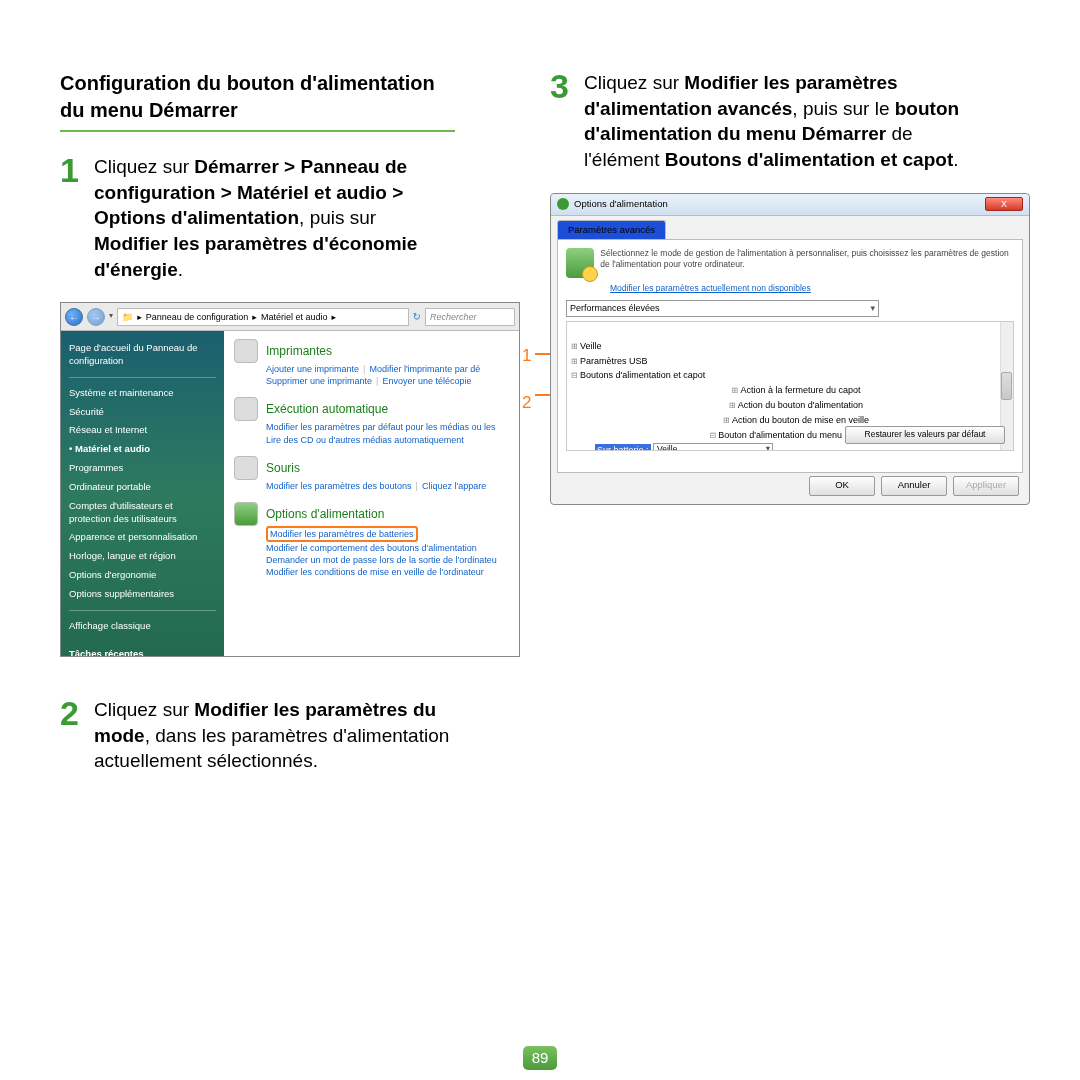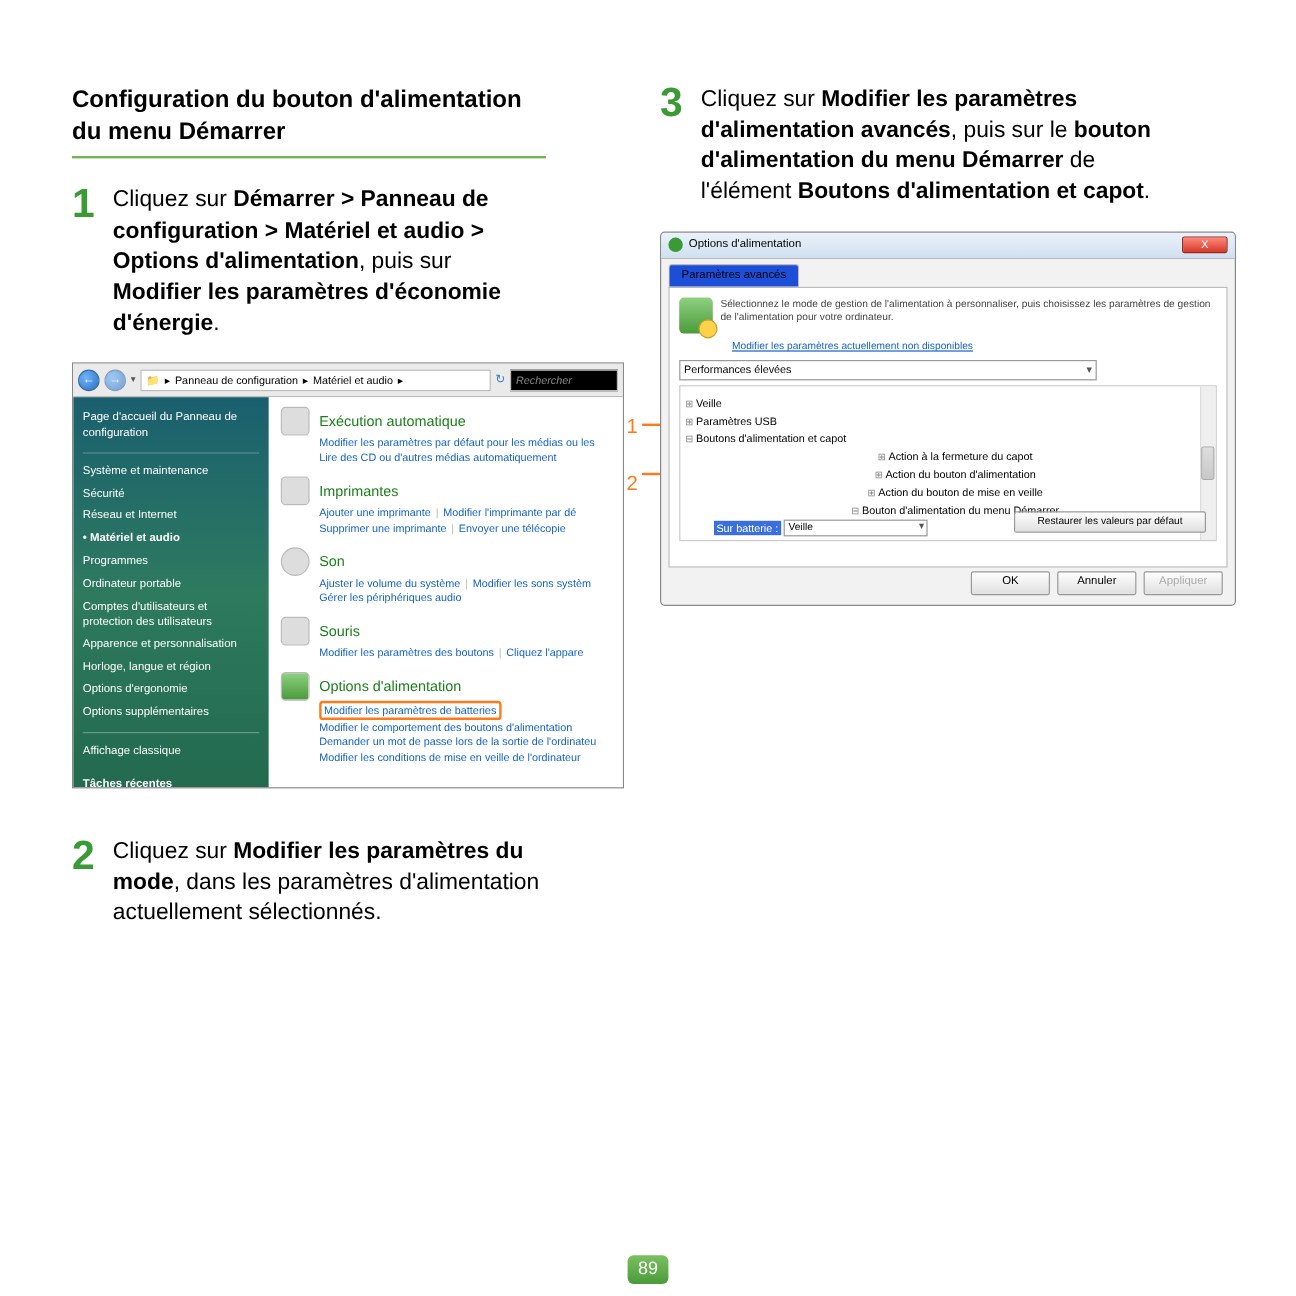--- a/index.html
+++ b/index.html
@@ -11,21 +11,21 @@
   .power-icon { display:inline-block; width:54px; height:20px; vertical-align:middle; background:linear-gradient(to bottom,#3a3a3a,#1a1a1a); border:1px solid #555; border-radius:3px; position:relative; }
   .power-icon::after { content:""; position:absolute; left:50%; top:50%; width:10px; height:10px; border:2px solid #aaa; border-radius:50%; transform:translate(-50%,-50%); }
   .step { position:relative; padding-left:34px; margin-bottom:20px; }
   .step-num { position:absolute; left:0; top:-6px; font-size:34px; font-weight:bold; color:#3a9b35; font-family:Arial; }
   .step-text { width:360px; }
   .step-text b { font-weight:bold; }
   .screenshot1 { border:1px solid #888; width:460px; height:355px; background:#fff; margin-top:10px; position:relative; overflow:hidden; }
   .addrbar { height:28px; background:#eaeaea; border-bottom:1px solid #bbb; display:flex; align-items:center; font-size:10px; padding:0 4px; gap:4px; }
   .navbtn { width:18px; height:18px; border-radius:50%; background:radial-gradient(circle at 35% 35%,#6fb3ff,#2a6fc0); border:1px solid #3a6ea0; display:flex; align-items:center; justify-content:center; color:#fff; font-size:10px; }
   .breadcrumb { background:#fff; border:1px solid #bbb; height:18px; flex:1; display:flex; align-items:center; padding:0 4px; font-size:9px; gap:4px; }
-  .searchbox { width:90px; height:18px; border:1px solid #bbb; background:#000000; display:flex; align-items:center; padding:0 4px; font-size:9px; color:#888; font-style:italic; }
+  .searchbox { width:90px; height:18px; border:1px solid #bbb; background:#ffffff; display:flex; align-items:center; padding:0 4px; font-size:9px; color:#888; font-style:italic; }
   .shot1-body { display:flex; height:325px; }
   .sidebar { width:163px; background:linear-gradient(to bottom,#1a5f6f 0%,#2d7a5f 50%,#236a4f 100%); color:#fff; font-size:9.5px; padding:8px 8px; }
   .sidebar .item { padding:3px 0; display:block; }
   .sidebar .active::before { content:"• "; }
   .sidebar .active { font-weight:bold; }
   .sidebar .sep { border-top:1px solid rgba(255,255,255,.3); margin:6px 0; }
   .sidebar .footer { margin-top:10px; }
   .mainpane { flex:1; background:#fff; padding:8px 10px; overflow:hidden; }
   .cat { margin-bottom:10px; }
   .cat-head { display:flex; align-items:center; gap:8px; }
@@ -48,23 +48,23 @@
   .titlebar .wicon { width:12px; height:12px; background:#3a9b35; border-radius:50%; margin-right:5px; }
   .titlebar .close { margin-left:auto; width:38px; height:14px; background:linear-gradient(to bottom,#ff8a7a,#d43a2a); border:1px solid #a02a1a; border-radius:2px; color:#fff; font-size:9px; display:flex; align-items:center; justify-content:center; }
   .tabstrip { padding:4px 6px 0 6px; }
   .tab { display:inline-block; background:#1d4ed8; border:1px solid #bbb; border-bottom:none; padding:3px 10px; font-size:9.5px; border-radius:3px 3px 0 0; }
   .tabcontent { background:#fff; border:1px solid #bbb; margin:0 6px 6px 6px; height:234px; padding:8px; position:relative; }
   .desc-row { display:flex; gap:6px; align-items:flex-start; }
   .bigicon { width:38px; height:30px; background:linear-gradient(to bottom,#8fd080,#4a9b3a); border-radius:4px; position:relative; }
   .bigicon::after { content:""; position:absolute; right:-4px; bottom:-4px; width:14px; height:14px; background:#ffd24a; border-radius:50%; border:1px solid #c0a030; }
   .desc-text { font-size:8.5px; color:#444; line-height:1.25; }
   .unavail-link { font-size:8.5px; color:#1262c9; text-decoration:underline; margin:5px 0 5px 44px; display:block; }
-  .plan-dd { width:348px; height:17px; border:1px solid #999; background:#fff; font-size:9px; padding:1px 3px; position:relative; margin-bottom:4px; }
+  .plan-dd { width:313px; height:17px; border:1px solid #999; background:#fff; font-size:9px; padding:1px 3px; position:relative; margin-bottom:4px; }
   .plan-dd::after { content:"▾"; position:absolute; right:3px; top:1px; color:#555; font-size:9px; }
-  .tree { border:1px solid #ccc; height:130px; overflow:hidden; font-size:9px; color:#000; padding:7px 4px; position:relative; background:#fff; }
+  .tree { border:1px solid #ccc; height:130px; overflow:hidden; font-size:9px; color:#000; padding:17px 4px; position:relative; background:#fff; }
   .tree .row { padding:1px 0; }
   .tree .plus::before { content:"⊞ "; color:#888; font-size:8px; }
   .tree .minus::before { content:"⊟ "; color:#888; font-size:8px; }
   .tree .ind1 { padding-left:12px;text-align:center; }
   .tree .ind2 { padding-left:24px; }
   .sel { background:#3a6fe0; color:#fff; padding:0 2px; display:inline-block; }
   .mini-dd { display:inline-block; border:1px solid #999; background:#fff; width:120px; height:14px; font-size:8.5px; padding:0 3px; position:relative; vertical-align:middle; }
   .mini-dd::after { content:"▾"; position:absolute; right:2px; top:-1px; color:#555; }
   .restore-btn { position:absolute; right:8px; bottom:6px; width:160px; height:18px; border:1px solid #999; background:linear-gradient(to bottom,#fefefe,#e0e0e0); font-size:8.5px; display:flex; align-items:center; justify-content:center; border-radius:2px; }
   .dlg-buttons { position:absolute; right:10px; bottom:8px; display:flex; gap:6px; }
@@ -125,45 +125,35 @@
           <div class="sep"></div>
           <span class="item">Affichage classique</span>
           <div class="footer">
             <b class="item">Tâches récentes</b>
           </div>
         </div>
         <div class="mainpane">
           <div class="cat">
             <div class="cat-head">
                 <div class="cat-icon"></div>
+                <div class="cat-title">Imprimantes</div>
+              </div>
+            <div class="cat-links">
+              <span>Ajouter une imprimante</span><span class="div">|</span><span>Modifier l'imprimante par dé</span><br>
+              <span>Supprimer une imprimante</span><span class="div">|</span><span>Envoyer une télécopie</span>
+            </div>
+          </div>
+          <div class="cat">
+            <div class="cat-head">
+                <div class="cat-icon"></div>
                 <div class="cat-title">Exécution automatique</div>
               </div>
             <div class="cat-links">
               <span>Modifier les paramètres par défaut pour les médias ou les</span><br>
               <span>Lire des CD ou d'autres médias automatiquement</span>
-            </div>
-          </div>
-          <div class="cat">
-            <div class="cat-head">
-                <div class="cat-icon"></div>
-                <div class="cat-title">Imprimantes</div>
-              </div>
-            <div class="cat-links">
-              <span>Ajouter une imprimante</span><span class="div">|</span><span>Modifier l'imprimante par dé</span><br>
-              <span>Supprimer une imprimante</span><span class="div">|</span><span>Envoyer une télécopie</span>
-            </div>
-          </div>
-          <div class="cat">
-            <div class="cat-head">
-                <div class="cat-icon" style="border-radius:50%;"></div>
-                <div class="cat-title">Son</div>
-              </div>
-            <div class="cat-links">
-              <span>Ajuster le volume du système</span><span class="div">|</span><span>Modifier les sons systèm</span><br>
-              <span>Gérer les périphériques audio</span>
             </div>
           </div>
           <div class="cat">
             <div class="cat-head">
                 <div class="cat-icon"></div>
                 <div class="cat-title">Souris</div>
               </div>
             <div class="cat-links">
               <span>Modifier les paramètres des boutons</span><span class="div">|</span><span>Cliquez l'appare</span>
             </div>

